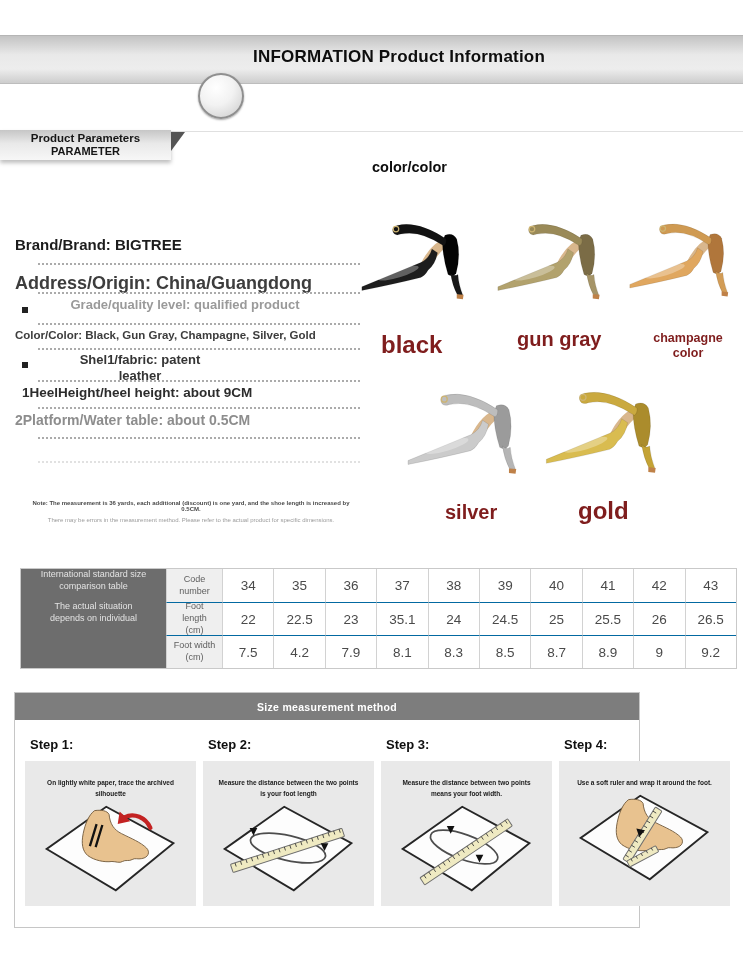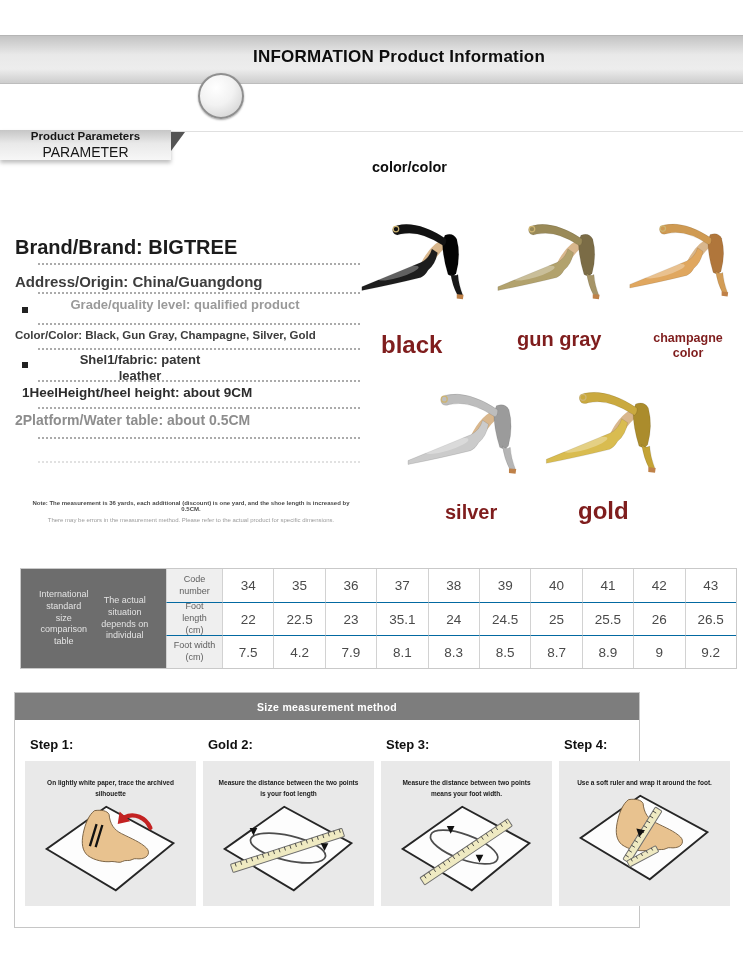--- a/index.html
+++ b/index.html
@@ -16,21 +16,21 @@
   .top-title{position:absolute;left:253px;top:47px;font-size:17px;font-weight:bold;color:#0d0d0d;
              letter-spacing:.2px;}
 
   
   .tab-line{position:absolute;left:0;top:131px;width:743px;height:1px;background:#e0e0e0;}
   .param-tab{position:absolute;left:0;top:130px;width:171px;height:30px;
              background:linear-gradient(180deg,#c6c6c6 0%,#e9e9e9 45%,#f7f7f7 100%);
              box-shadow:0 3px 4px rgba(0,0,0,.25);
              display:flex;flex-direction:column;align-items:center;justify-content:center;}
   .param-tab .l1{font-size:11.5px;font-weight:bold;color:#161616;line-height:1.15;}
-  .param-tab .l2{font-size:14px;font-weight:normal;color:#161616;line-height:1.15;}
+  .param-tab .l2{font-size:11px;font-weight:bold;color:#161616;line-height:1.15;}
   .tab-fold{position:absolute;left:171px;top:132px;width:14px;height:19px;
             background:#555;clip-path:polygon(0 0,100% 0,0 100%);}
 
   
   .color-title{position:absolute;left:372px;top:159px;font-size:14.5px;font-weight:bold;color:#0d0d0d;}
   .shoe{position:absolute;}
   .shoe svg{display:block;}
   .shoe-label{position:absolute;font-weight:bold;color:#7f1d1d;white-space:nowrap;}
   .lab-black{left:381px;top:331px;font-size:24px;}
   .lab-gungray{left:517px;top:328px;font-size:20px;}
@@ -51,44 +51,44 @@
   .shoe-gungray .p-strap{fill:#9a8a58}.shoe-gungray .p-heel{fill:#a59467}
   .shoe-champagne .p-main{fill:#e0a75f}.shoe-champagne .p-dark{fill:#b0763b}
   .shoe-champagne .p-strap{fill:#cf9a52}.shoe-champagne .p-heel{fill:#d29c56}
   .shoe-silver .p-main{fill:#cbcbcb}.shoe-silver .p-dark{fill:#9b9b9b}
   .shoe-silver .p-strap{fill:#bdbdbd}.shoe-silver .p-heel{fill:#b5b5b5}
   .shoe-gold .p-main{fill:#d9bc50}.shoe-gold .p-dark{fill:#ab8c2c}
   .shoe-gold .p-strap{fill:#caa93f}.shoe-gold .p-heel{fill:#c4a335}
 
   
   .pm{position:absolute;color:#3d3d3d;}
-  .pm-brand{left:15px;top:236px;font-size:20px;font-weight:bold;color:#1c1c1c;}
+  .pm-brand{left:15px;top:236px;font-size:15px;font-weight:bold;color:#1c1c1c;}
   .dots{position:absolute;left:38px;width:322px;height:0;border-top:2px dotted #ababab;}
   .d1{top:263px}.d2{top:292px}.d3{top:323px}.d4{top:348px}.d5{top:380px}
   .d6{top:407px}.d7{top:437px}.d8{top:461px;opacity:.35}
-  .pm-address{left:15px;top:273px;font-size:15px;font-weight:bold;}
+  .pm-address{left:15px;top:273px;font-size:18px;font-weight:bold;}
   .pm-grade{left:60px;top:297px;width:250px;font-size:13px;font-weight:bold;color:#9a9a9a;
             text-align:center;line-height:1.2;}
   .pm-color{left:15px;top:329px;font-size:11.5px;font-weight:bold;}
   .pm-fabric{left:60px;top:352px;width:160px;font-size:13px;font-weight:bold;
              text-align:center;line-height:1.2;color:#343434;}
   .pm-heel{left:22px;top:385px;font-size:13.5px;font-weight:bold;color:#2c2c2c;}
   .pm-platform{left:15px;top:412px;font-size:14px;font-weight:bold;color:#8d8d8d;}
   .bullet{position:absolute;width:6px;height:6px;background:#222;}
   .b1{left:22px;top:307px}.b2{left:22px;top:362px}
   .pm-note1{left:24px;top:500px;width:334px;font-size:6px;color:#4a4a4a;text-align:center;font-weight:bold;}
   .pm-note2{left:24px;top:517px;width:334px;font-size:6px;color:#9b9b9b;text-align:center;}
 
   
   .size-table{position:absolute;left:20px;top:568px;display:grid;
               grid-template-columns:145px 56px repeat(10,51.4px);
               grid-template-rows:repeat(3,33px);
               border:1px solid #c9c9c9;}
   .st-block{grid-row:1/4;grid-column:1;background:#6d6d6d;color:#e3e3e3;
-            display:flex;flex-direction:row;align-items:center;justify-content:flex-start;
+            display:flex;flex-direction:column;align-items:center;justify-content:flex-start;
             gap:9px;padding:0 16px;text-align:center;font-size:9px;line-height:1.3;}
   .st-cell{display:flex;align-items:center;justify-content:center;
            border-left:1px solid #d2d2d2;border-top:1px solid #0369a1;background:#fff;}
   .st-cell.r1{border-top:none;}
   .st-head{background:#efefef;color:#5e5e5e;font-size:9px;text-align:center;line-height:1.3;
            padding:0 6px;}
   .st-val{color:#4a4a4a;font-size:13.5px;}
 
   
   .measure-box{position:absolute;left:14px;top:692px;width:626px;height:236px;
@@ -272,21 +272,21 @@
             <polygon class="paper" points="70,6 140,44 80,93 8,50"></polygon>
             <path class="foot-fill" d="M58,10 C65,9 71,10 73,14 C74,24 78,30 86,34 C96,39 106,43 112,49 C116,53 114,59 107,60 C103,61 100,59 97,61 C94,63 90,61 87,63 C84,65 80,63 76,63 C68,64 58,62 51,57 C45,52 44,44 46,34 C48,24 52,14 58,10 Z"></path>
             <path class="ankle-marks" d="M60,24 L53,47 M66,25 L59,48"></path>
             <path class="red-arrow" d="M116,28 C111,17 99,12 89,17"></path>
             <polygon class="red-head" points="84,11 82,24 95,21"></polygon>
           </svg>
         </div>
       </div>
 
       <div class="step-col">
-        <div class="step-title">Gold 2:</div>
+        <div class="step-title">Step 2:</div>
         <div class="step-card">
           <div class="step-desc">Measure the distance between the two points is your foot length</div>
           <svg class="illus" width="150" height="96" viewBox="0 0 150 100">
             <polygon class="paper" points="70,6 140,44 80,93 8,50"></polygon>
             <ellipse class="foot-line" cx="74" cy="49" rx="40" ry="13" transform="rotate(13 74 49)"></ellipse>
             <g transform="translate(14,66) rotate(-18)">
               <rect class="ruler" x="0" y="0" width="122" height="9" rx="1"></rect>
               <path class="ticks" d="M5,0v4M11,0v4M17,0v4M23,0v4M29,0v4M35,0v4M41,0v4M47,0v4M53,0v4M59,0v4M65,0v4M71,0v4M77,0v4M83,0v4M89,0v4M95,0v4M101,0v4M107,0v4M113,0v4M119,0v4"></path>
             </g>
             <polygon class="mark-arrow" points="34,28 42,28 38,36"></polygon>

